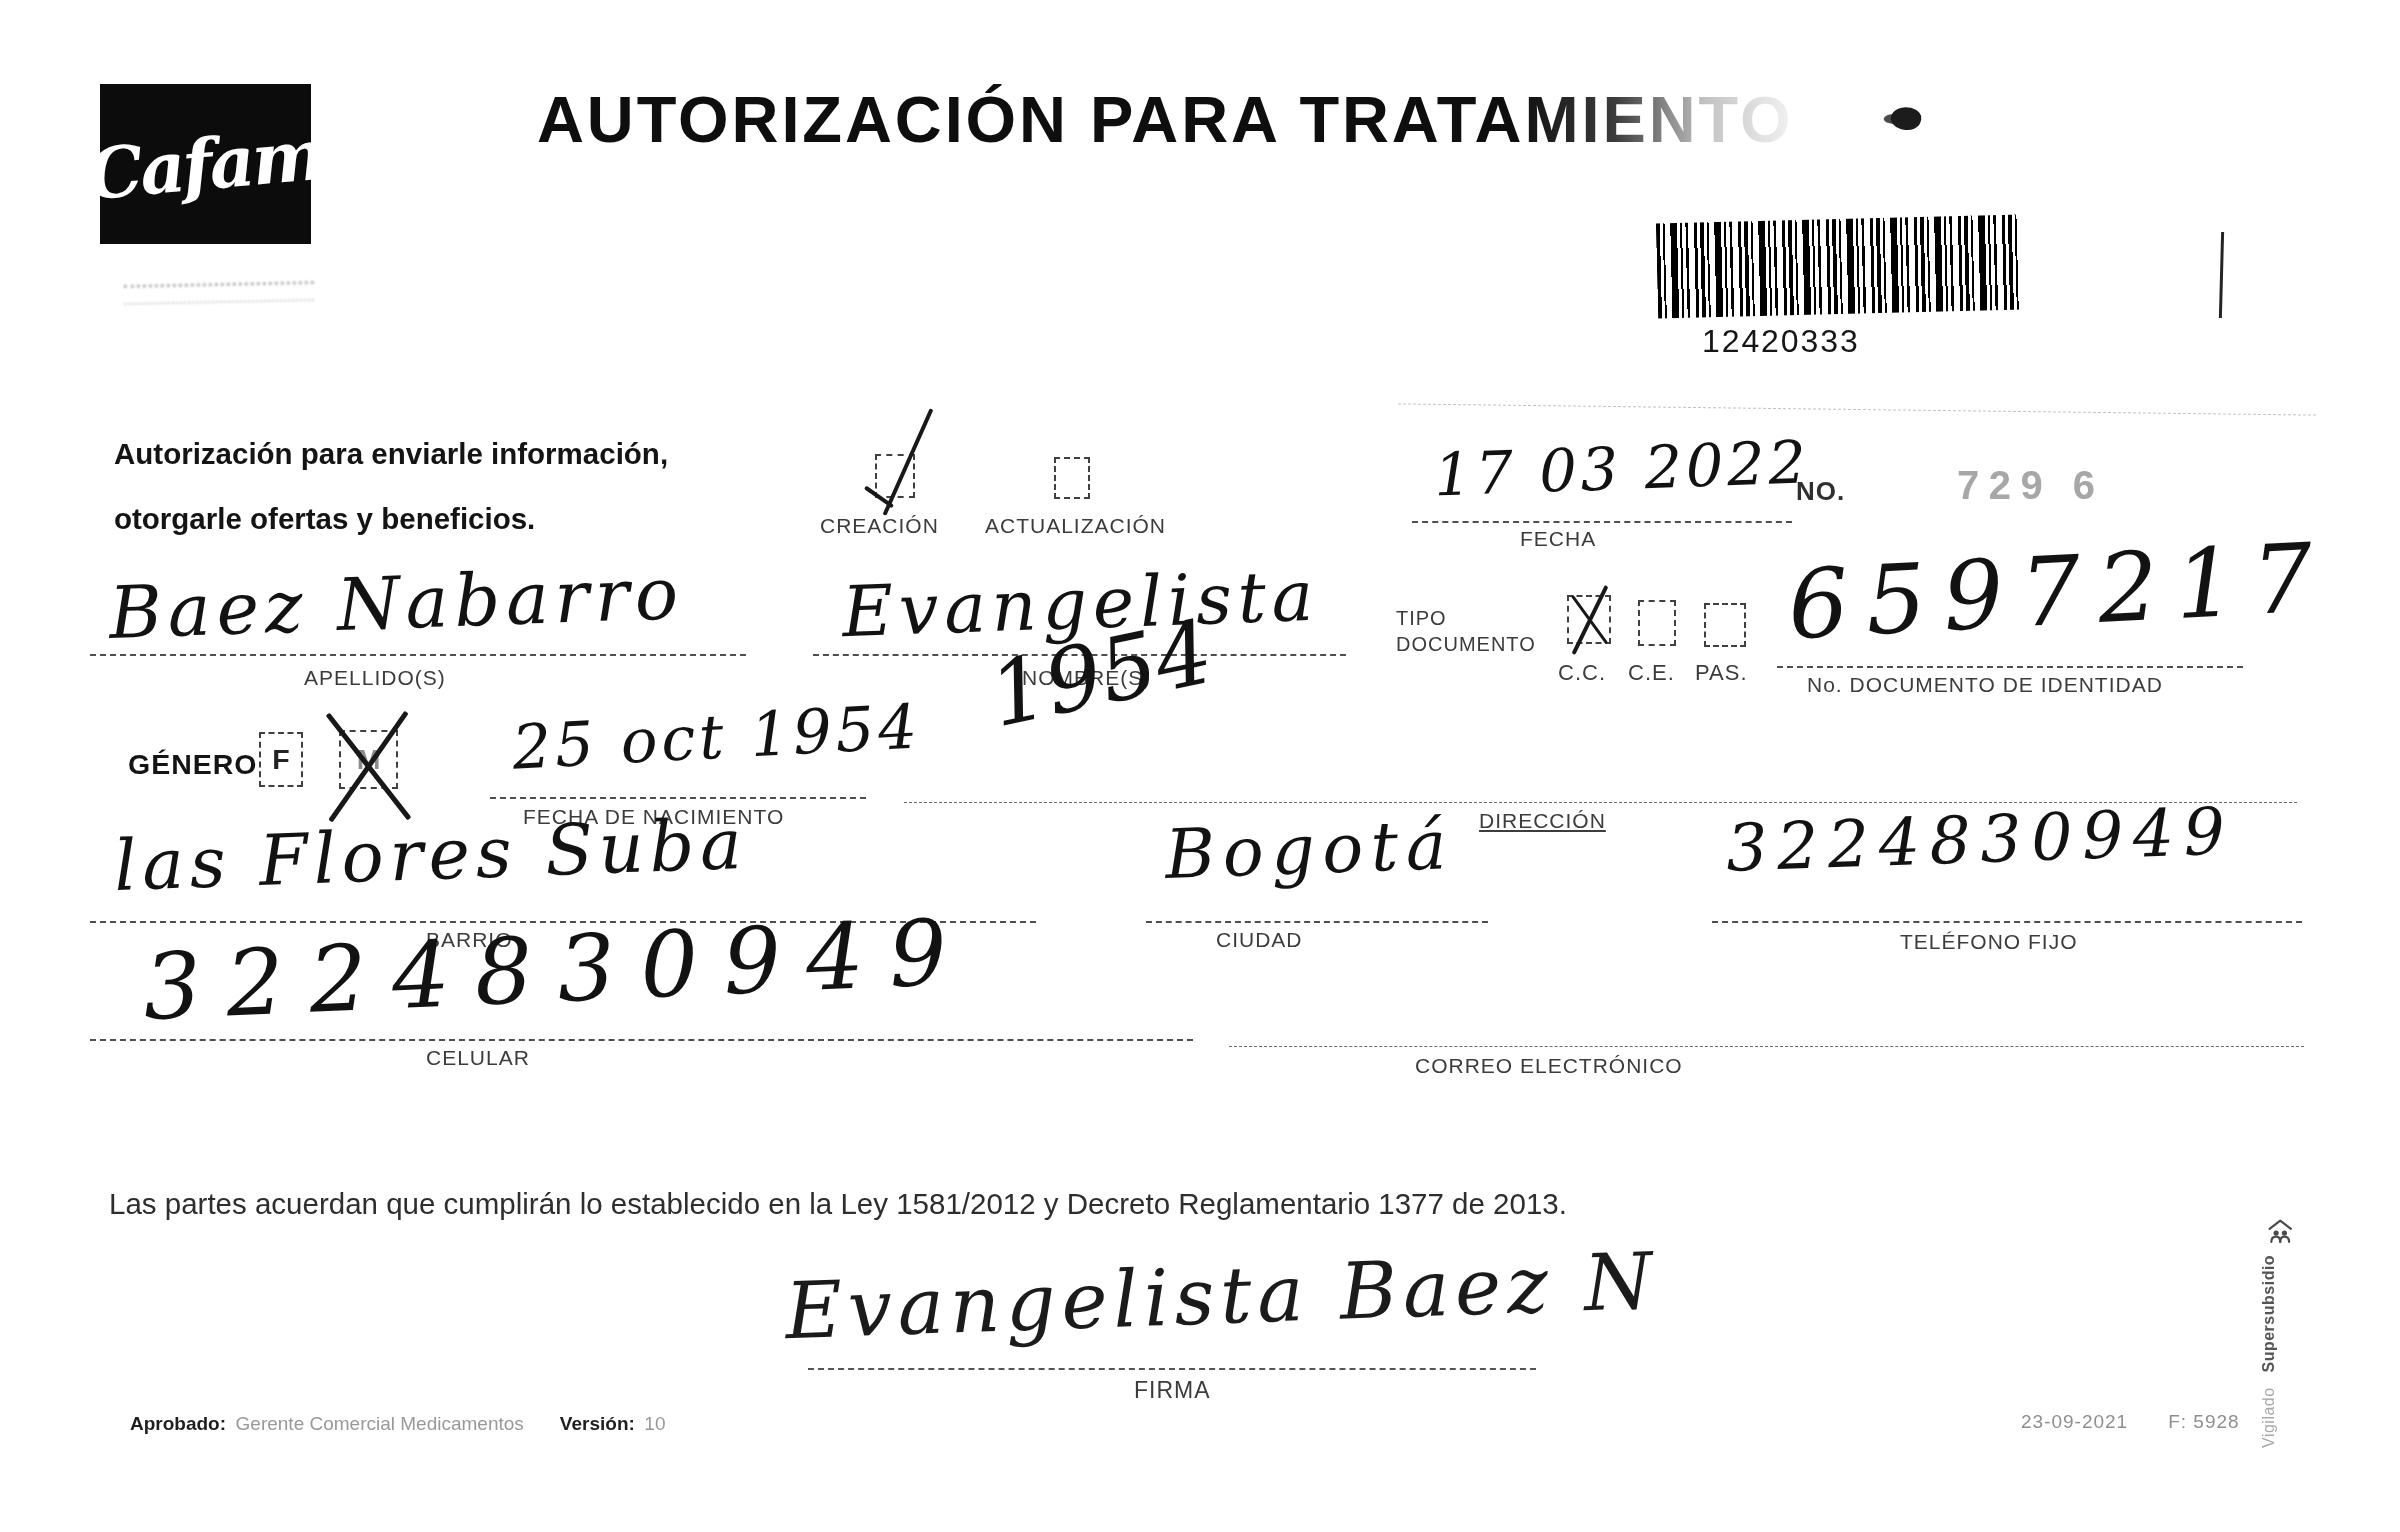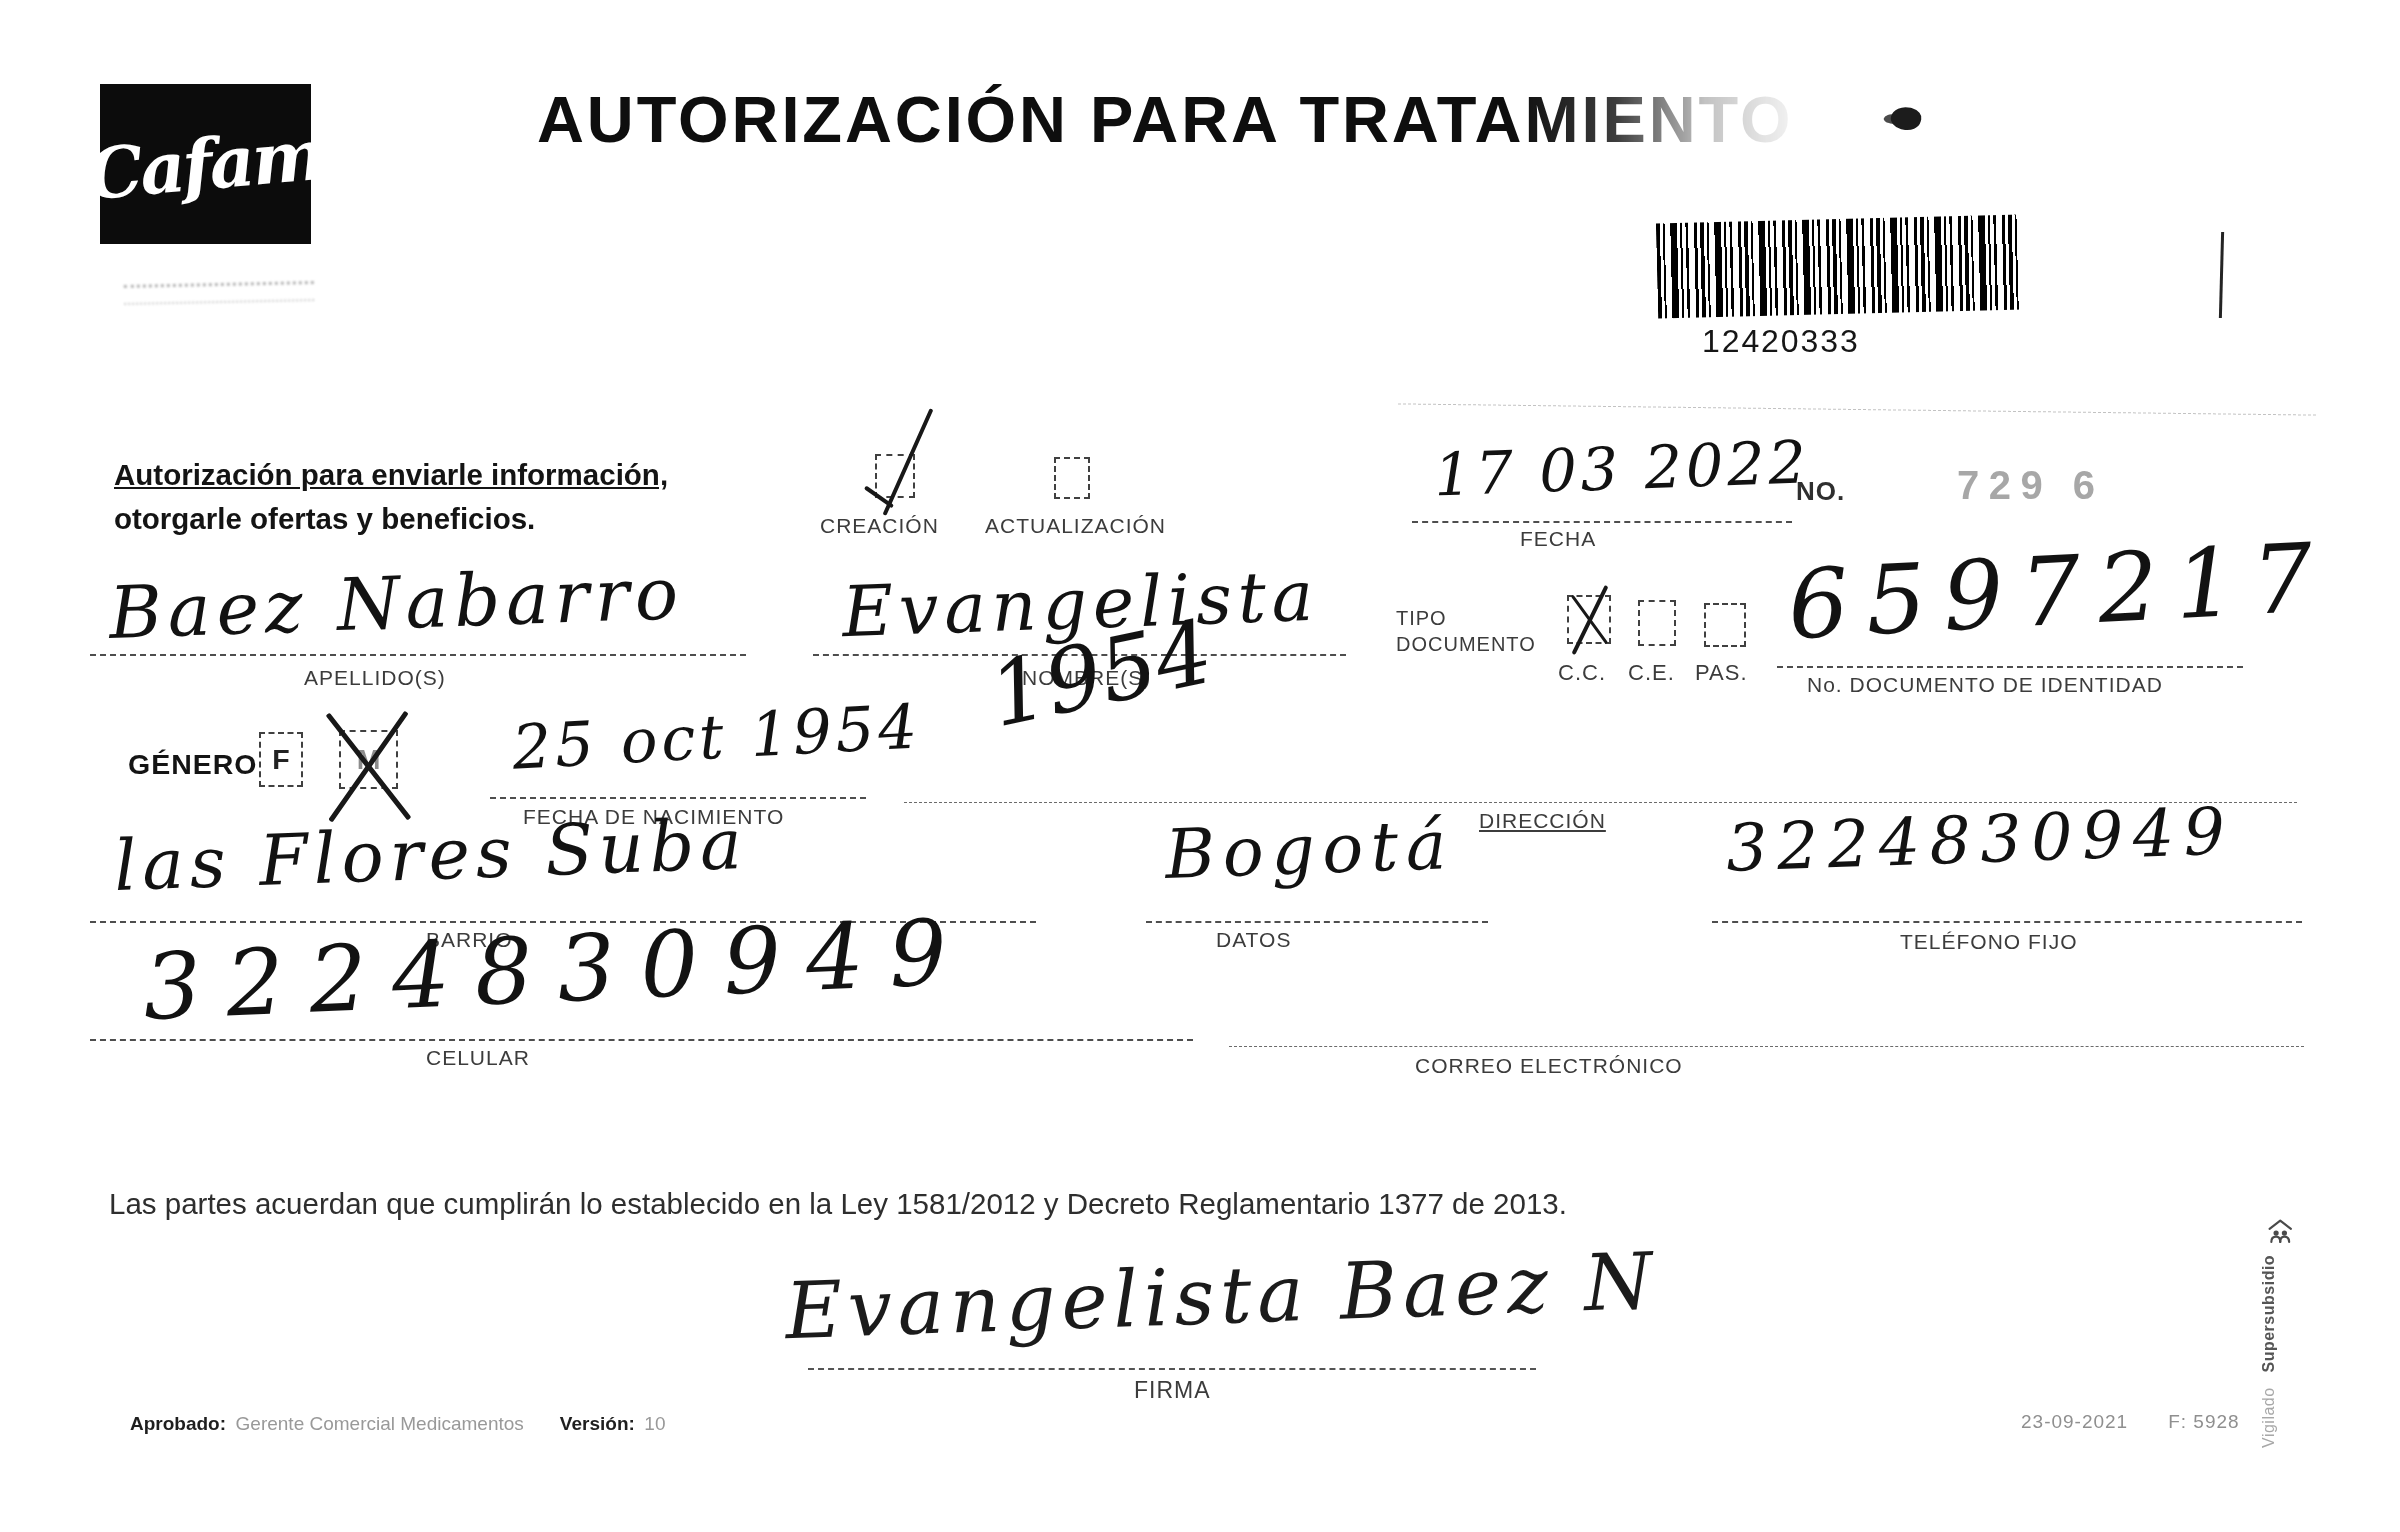--- a/index.html
+++ b/index.html
@@ -38,21 +38,21 @@
           #000 14.3px,#000 21px, transparent 21px,transparent 24px,
           #000 24px,#000 26px, transparent 26px,transparent 29.5px,
           #000 29.5px,#000 32px, transparent 32px,transparent 38px,
           #000 38px,#000 41px, transparent 41px,transparent 44px);}
   #barcode-number{left:1702px;top:323px;width:285px;font-size:32px;letter-spacing:1.9px;color:#161616;}
   #edge-line{left:2220px;top:232px;width:2.9px;height:86px;background:#242424;transform:rotate(1.5deg);}
   #artifact-dash{left:1398px;top:409px;width:918px;border-bottom:1.9px dashed #b3b3b3;opacity:.8;transform:rotate(.7deg);}
 
   
   #stmt1,#stmt2{left:114px;font-size:29.5px;font-weight:bold;color:#141414;white-space:nowrap;}
-  #stmt1{top:458px;text-decoration:underline;} #stmt2{top:502px;}
+  #stmt1{top:437px;} #stmt2{top:502px;}
   #creacion-box{left:875px;top:454px;width:40px;height:44px;}
   #creacion-mark{left:864px;top:404px;width:86px;height:114px;}
   #creacion-mark .s1{left:42px;top:0;width:3.8px;height:116px;transform:rotate(24deg);}
   #creacion-mark .s2{left:13.3px;top:76px;width:3.8px;height:34px;transform:rotate(-55deg);}
   #creacion-label{left:820px;top:514px;width:124px;}
   #actualizacion-box{left:1054px;top:457px;width:36px;height:42px;}
   #actualizacion-label{left:985px;top:514px;width:185px;}
   #fecha-hand{left:1434px;top:439px;font-size:59px;letter-spacing:3.8px;transform:rotate(-2deg);}
   #fecha-line{left:1412px;top:521px;width:380px;}
   #fecha-label{left:1520px;top:527px;width:133px;}
@@ -225,21 +225,21 @@
 
   <div class="abs dline lite" id="direccion-line"></div>
   <div class="abs lbl center" id="direccion-label">DIRECCIÓN</div>
 
   <div class="abs hand" id="barrio-hand">las Flores Suba</div>
   <div class="abs dline" id="barrio-line"></div>
   <div class="abs lbl center" id="barrio-label">BARRIO</div>
 
   <div class="abs hand" id="ciudad-hand">Bogotá</div>
   <div class="abs dline" id="ciudad-line"></div>
-  <div class="abs lbl center" id="ciudad-label">DATOS</div>
+  <div class="abs lbl center" id="ciudad-label">CIUDAD</div>
 
   <div class="abs hand" id="tel-hand">3224830949</div>
   <div class="abs dline" id="tel-line"></div>
   <div class="abs lbl center" id="tel-label">TELÉFONO FIJO</div>
 
   <div class="abs hand" id="cel-hand">3224830949</div>
   <div class="abs dline" id="cel-line"></div>
   <div class="abs lbl center" id="cel-label">CELULAR</div>
 
   <div class="abs dline lite" id="correo-line"></div>

